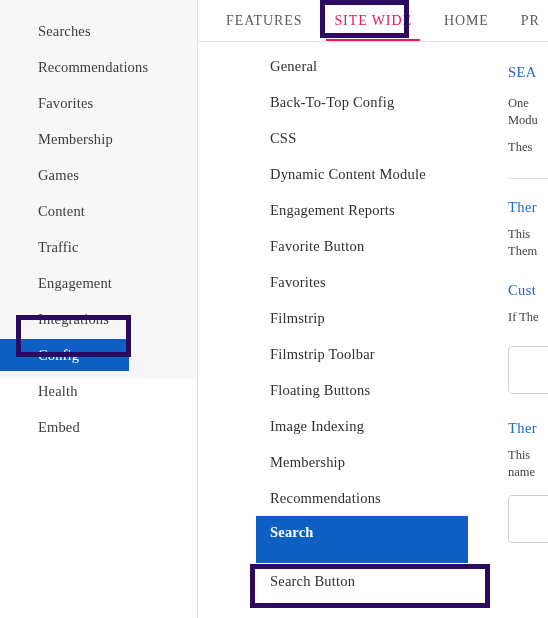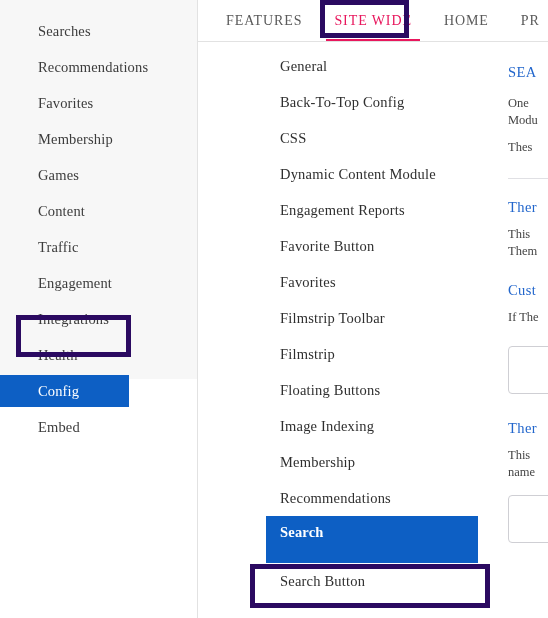--- a/index.html
+++ b/index.html
@@ -138,21 +138,21 @@
   .annot-tab {
     left: 320px;
     top: 0px;
     width: 89px;
     height: 38px;
   }
 
   
   .menu-col {
     position: absolute;
-    left: 208px;
+    left: 198px;
     top: 48px;
     width: 300px;
     height: 570px;
     overflow: hidden;
   }
   .menu-list {
     list-style: none;
     margin: 0;
     padding: 0;
   }
@@ -240,22 +240,22 @@
   <ul class="sidebar-list" id="sidebar-list">
       <li class="sidebar-item">Searches</li>
       <li class="sidebar-item">Recommendations</li>
       <li class="sidebar-item">Favorites</li>
       <li class="sidebar-item">Membership</li>
       <li class="sidebar-item">Games</li>
       <li class="sidebar-item">Content</li>
       <li class="sidebar-item">Traffic</li>
       <li class="sidebar-item">Engagement</li>
       <li class="sidebar-item">Integrations</li>
+      <li class="sidebar-item active"><span class="pill">Config</span></li>
       <li class="sidebar-item">Health</li>
-      <li class="sidebar-item active"><span class="pill">Config</span></li>
       <li class="sidebar-item">Embed</li>
     </ul>
 
   <div class="annot annot-config"></div>
 
   <div class="tabbar">
     <div class="tabs" id="tab-list">
         <div class="tab"><span>FEATURES</span></div>
         <div class="tab active"><span>SITE WIDE</span><span class="tab-underline"></span></div>
         <div class="tab"><span>HOME</span></div>
@@ -267,22 +267,22 @@
 
   <div class="menu-col">
     <ul class="menu-list" id="menu-list">
         <li class="menu-item">General</li>
         <li class="menu-item">Back-To-Top Config</li>
         <li class="menu-item">CSS</li>
         <li class="menu-item">Dynamic Content Module</li>
         <li class="menu-item">Engagement Reports</li>
         <li class="menu-item">Favorite Button</li>
         <li class="menu-item">Favorites</li>
+        <li class="menu-item">Filmstrip</li>
         <li class="menu-item">Filmstrip Toolbar</li>
-        <li class="menu-item">Filmstrip</li>
         <li class="menu-item">Floating Buttons</li>
         <li class="menu-item">Image Indexing</li>
         <li class="menu-item">Membership</li>
         <li class="menu-item">Recommendations</li>
         <li class="menu-item active">Search</li>
         <li class="menu-item">Search Button</li>
       </ul>
   </div>
   <div class="annot annot-search"></div>
 

